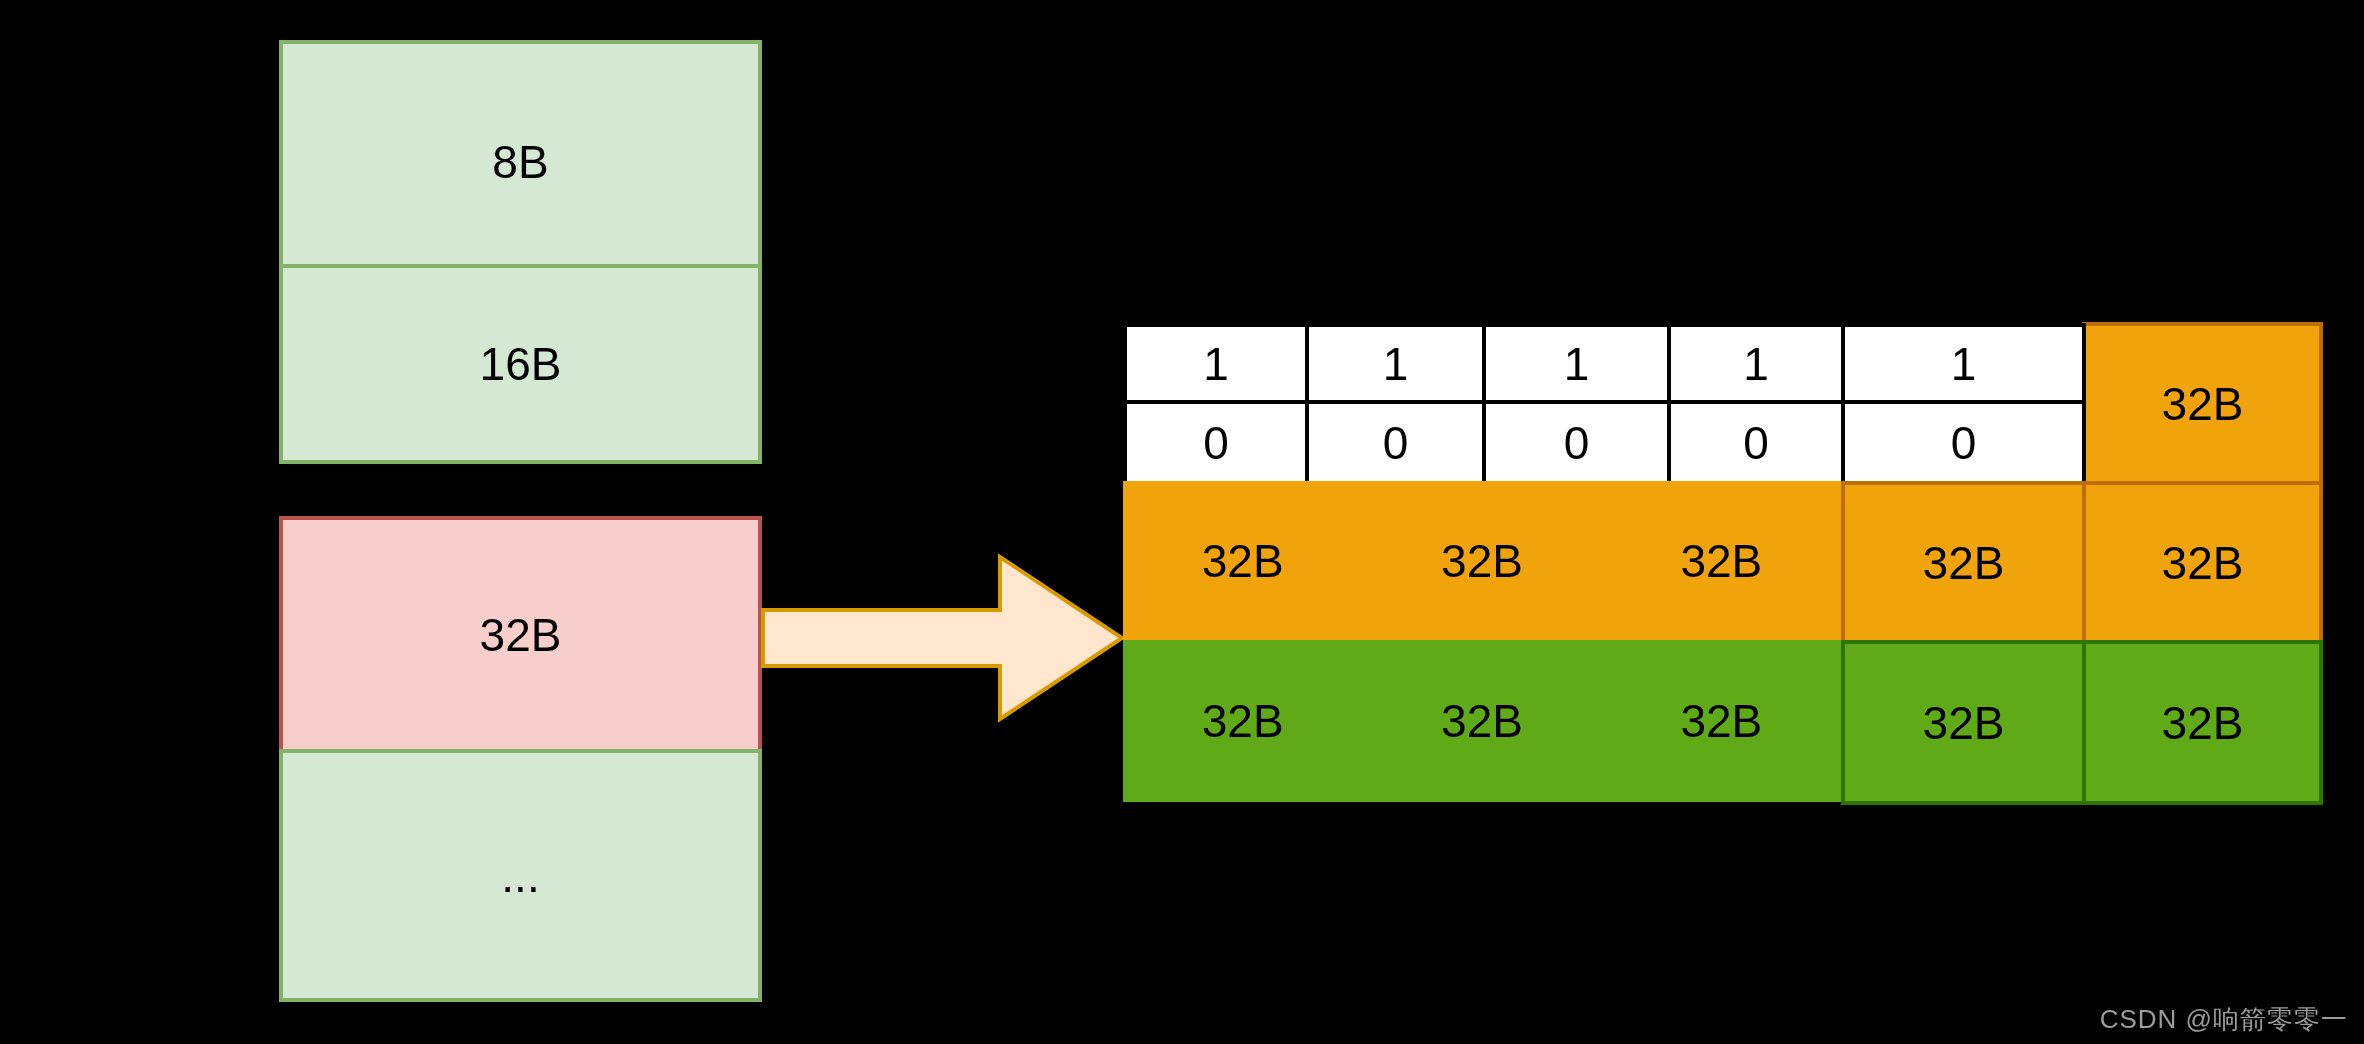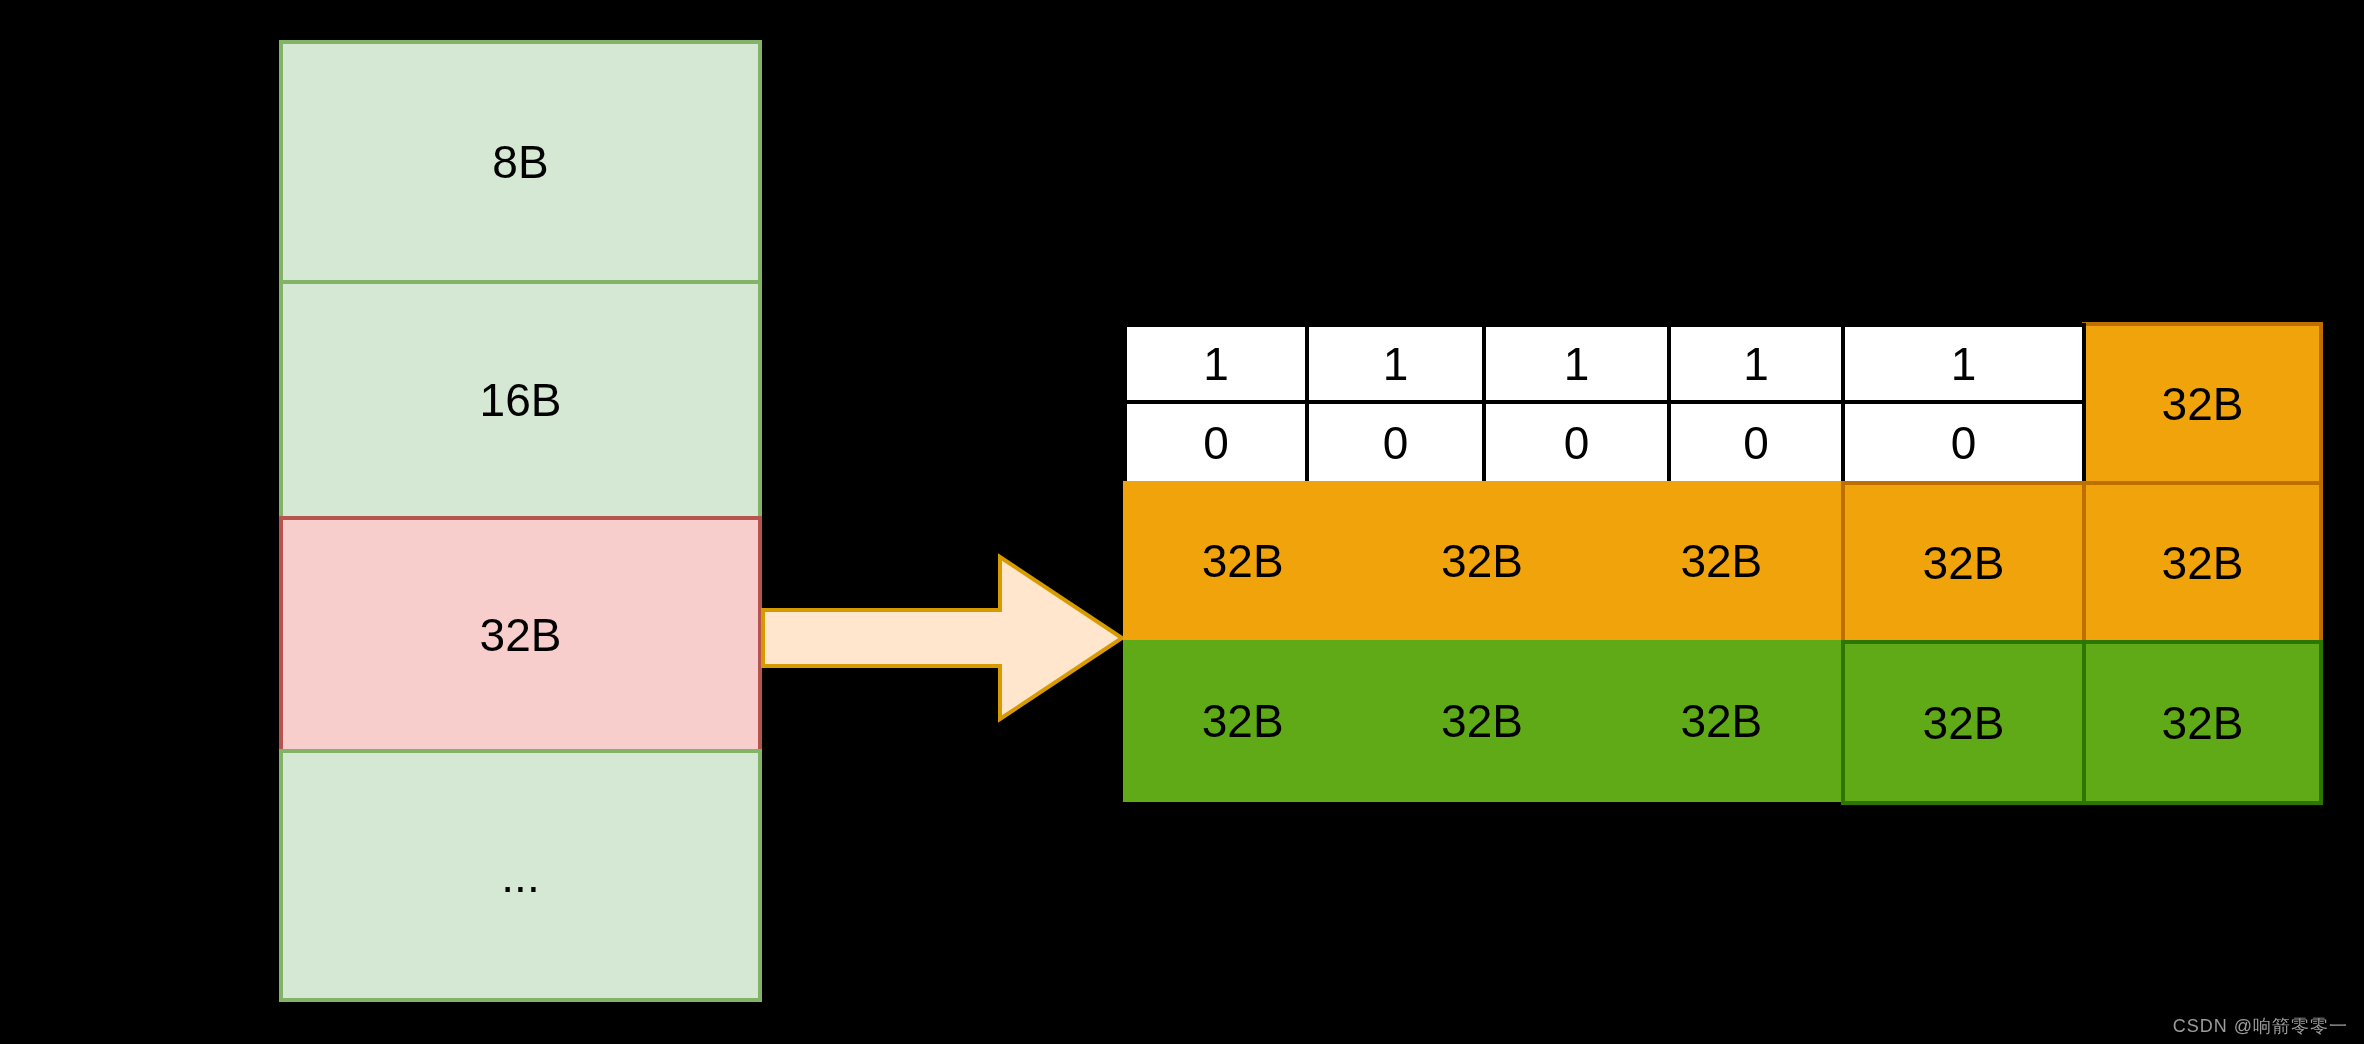--- a/index.html
+++ b/index.html
@@ -18,21 +18,21 @@
     box-sizing:border-box;border:4px solid var(--mem-green-stroke,#82b366);
     background:var(--mem-green-fill,#d5e8d4);
     display:flex;align-items:center;justify-content:center;
     font-size:46px;
   }
   .mem-block.pink{
     border-color:var(--mem-pink-stroke,#b85450);
     background:var(--mem-pink-fill,#f8cecc);
   }
   .mb-1{top:40px;height:244px;}
-  .mb-2{top:280px;height:240px;}
+  .mb-2{top:264px;height:200px;}
   .mb-3{top:516px;height:237px;}
   .mb-4{top:749px;height:253px;}
   
   .arrow-svg{position:absolute;left:760px;top:553px;width:366px;height:170px;}
   
   .cell{
     position:absolute;box-sizing:border-box;
     display:flex;align-items:center;justify-content:center;
     font-size:46px;
   }
@@ -58,23 +58,22 @@
   .band{
     position:absolute;left:1123px;width:718px;
     display:flex;align-items:stretch;font-size:46px;
   }
   .band.r3{height:159px;}
   .band.r4{height:162px;}
   .band > div{flex:1;display:flex;align-items:center;justify-content:center;}
   
   .watermark{
     position:absolute;right:16px;top:1002px;
-    font-size:18px;letter-spacing:1px;
+    font-size:26px;letter-spacing:1px;
     color:var(--watermark-color,#9c9c9c);
-    margin-top:12px;
   }
 </style>
 </head>
 <body>
 
 <div class="canvas">
 
   <div>
     <div class="mem-block mb-1">
       <span>8B</span>

